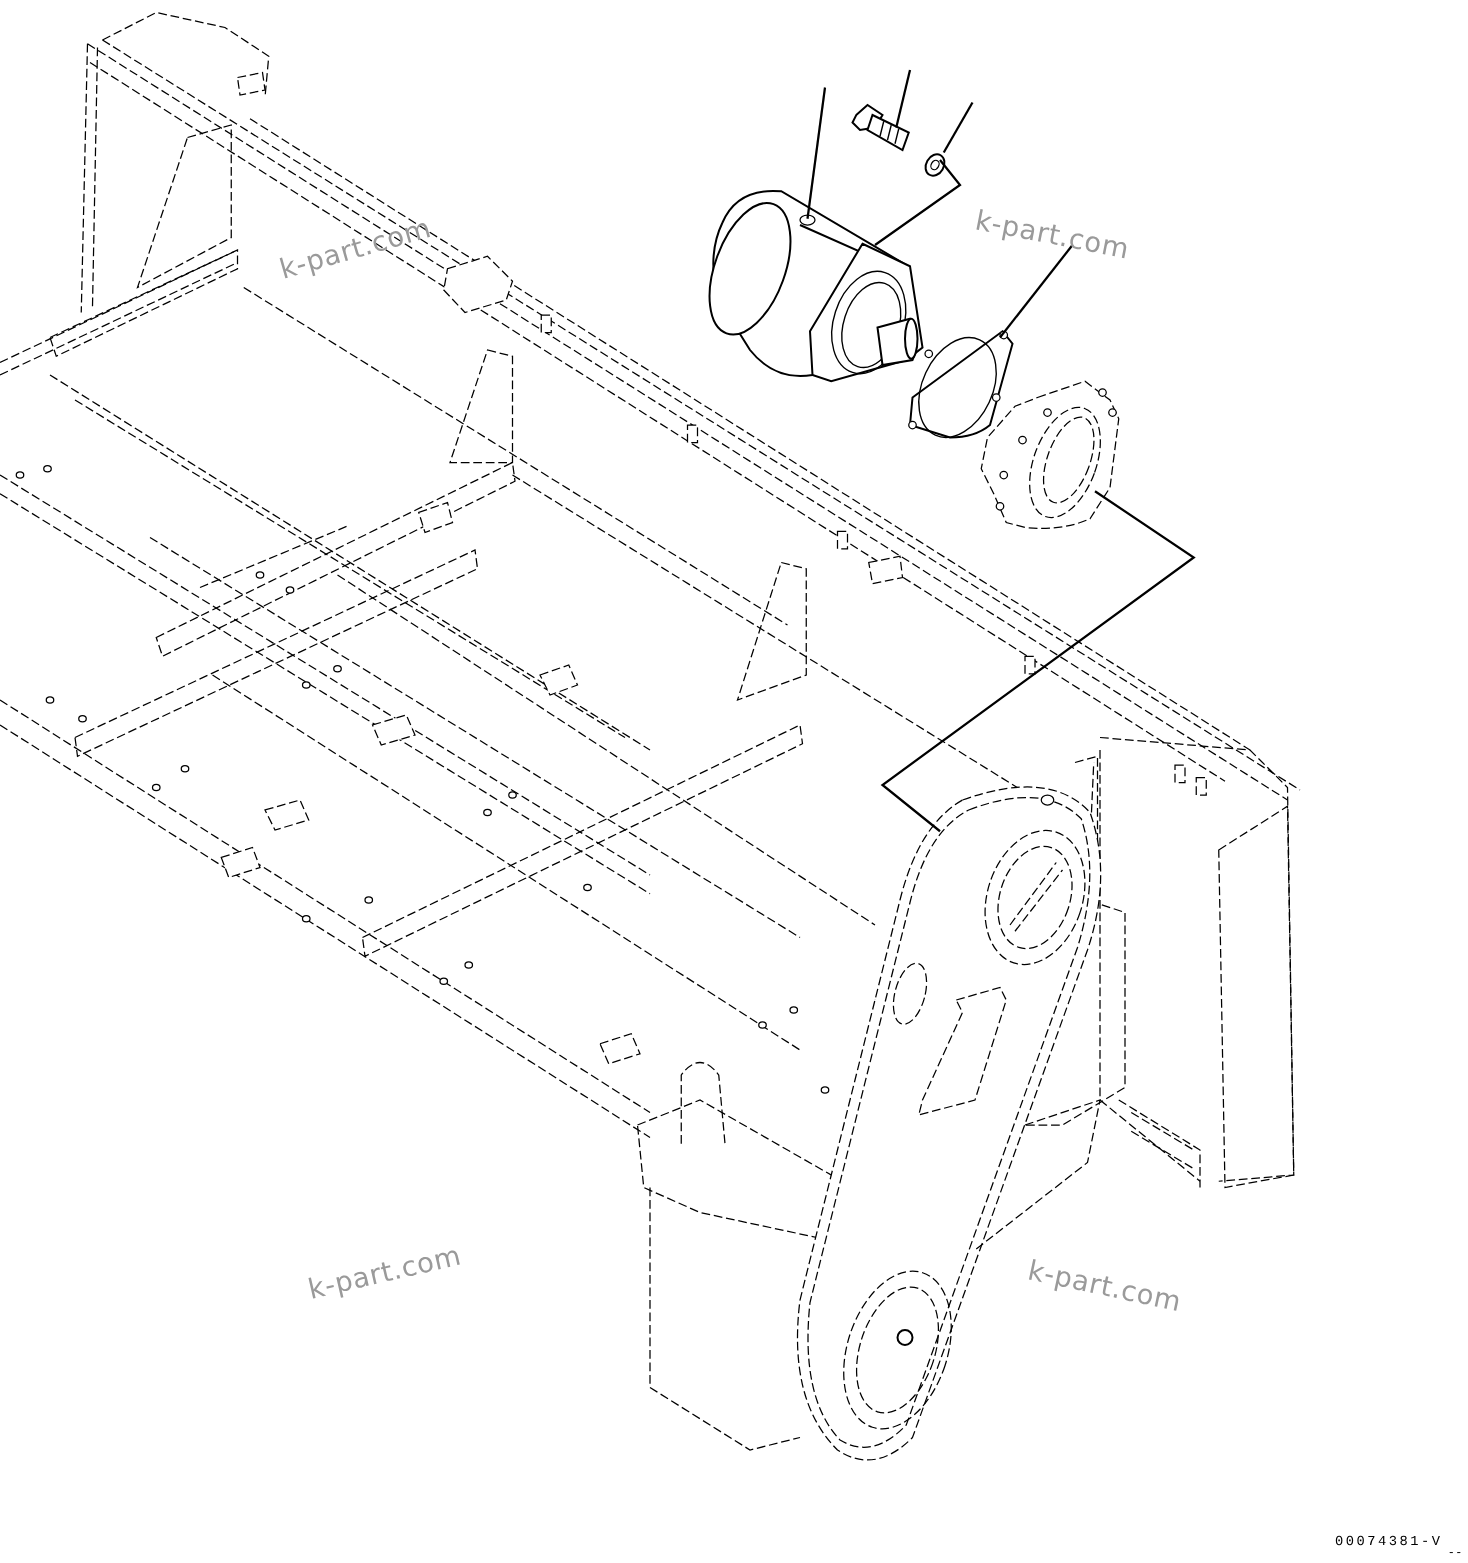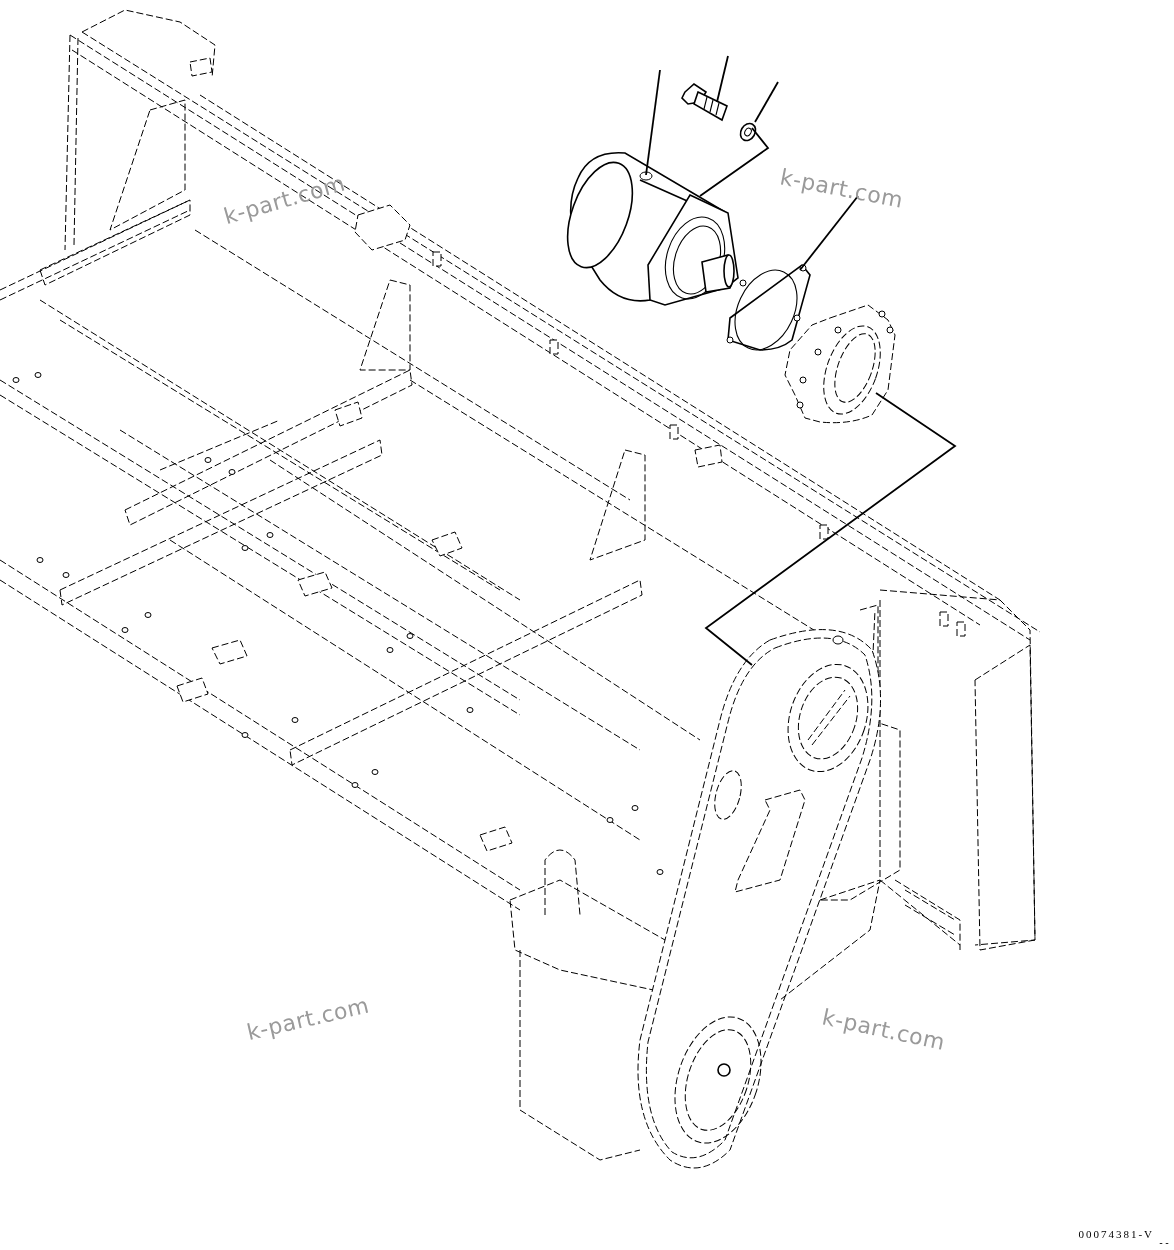--- a/index.html
+++ b/index.html
@@ -5,21 +5,21 @@
   html, body { margin: 0; padding: 0; background: #ffffff; }
   body { width: 1174px; height: 1250px; position: relative; overflow: hidden; font-family: "DejaVu Sans", sans-serif; }
   #diagram { position: absolute; left: 0; top: 0; width: 1174px; height: 1250px; }
   .solid-thin { stroke: #000; stroke-width: 1.1; fill: none; }
   .dash { stroke: #000; stroke-width: 1; fill: none; stroke-dasharray: 7 3; }
   .dash-fill { stroke: #000; stroke-width: 1; fill: #fff; stroke-dasharray: 7 3; }
   .leader { stroke: #000; stroke-width: 1.8; fill: none; }
   .part { stroke: #000; stroke-width: 1.6; fill: #fff; }
   .hole { stroke: #000; stroke-width: 1; fill: #fff; }
   .watermark { position: absolute; color: #9a9a9a; font-family: "DejaVu Sans", sans-serif; font-size: 22px; letter-spacing: 0.5px; transform-origin: left bottom; white-space: nowrap; }
-  .doc-id { position: absolute; right: 20px; bottom: 10px; font-family: Liberation Serif, serif; font-size: 11px; letter-spacing: 2px; color: #000; text-align: center; }
+  .doc-id { position: absolute; right: 20px; bottom: 10px; font-family: Liberation Mono, monospace; font-size: 11px; letter-spacing: 2px; color: #000; text-align: center; }
   .corner-mark { position: absolute; right: 4px; bottom: 2px; font-family: "DejaVu Sans Mono", monospace; font-size: 10px; color: #000; }
 </style>
 </head>
 <body>
 
 <svg id="diagram" viewBox="0 0 1174 1250" xmlns="http://www.w3.org/2000/svg">
 
   <g>
 
     <path class="dash" d="M70 35 L1030 640"></path>

